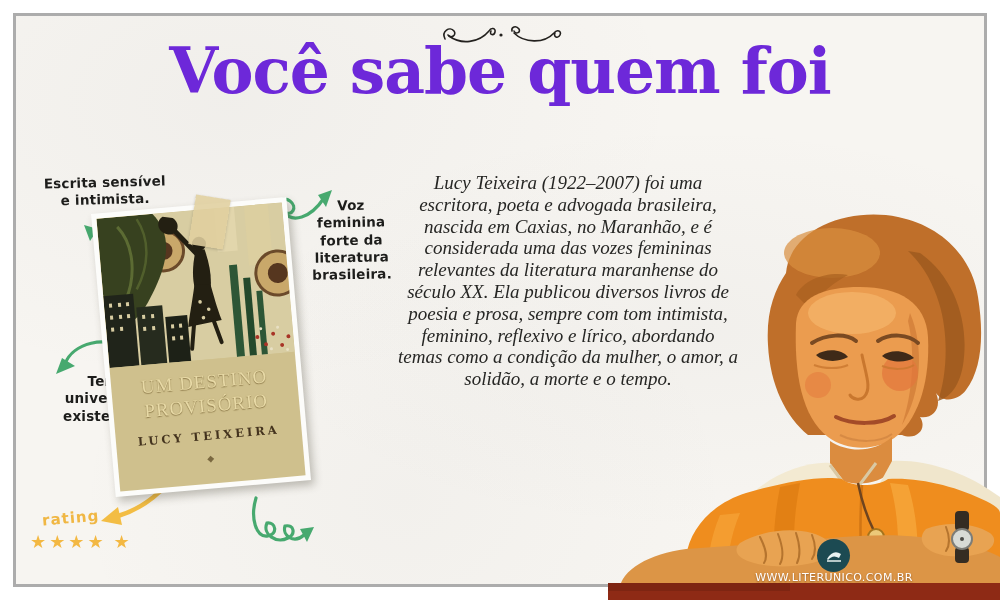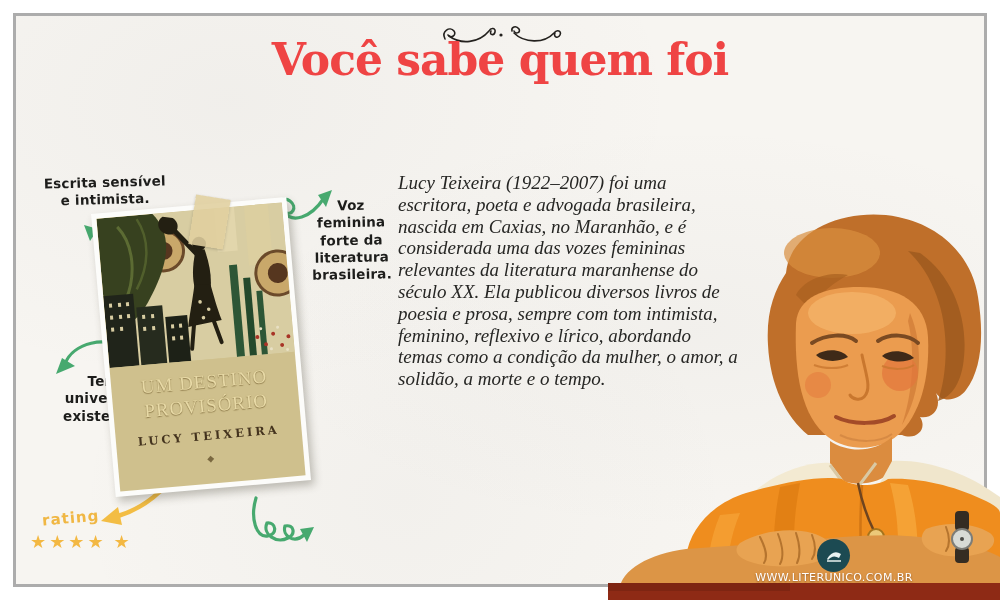--- a/index.html
+++ b/index.html
@@ -7,40 +7,40 @@
           font-family:"DejaVu Sans",sans-serif;}
   
   .frame{position:absolute;left:13px;top:13px;right:13px;bottom:13px;border:3px solid #acacac;
          background:
            radial-gradient(ellipse at 22% 15%, rgba(120,120,120,0.05), transparent 42%),
            radial-gradient(ellipse at 70% 55%, rgba(120,120,120,0.045), transparent 46%),
            radial-gradient(ellipse at 40% 85%, rgba(120,120,120,0.04), transparent 40%),
            #f7f5f1;}
   .flourish{position:absolute;left:436px;top:22px;}
   .page-title{position:absolute;left:0;top:34px;width:1000px;text-align:center;
-      font-family:"DejaVu Serif",serif;font-weight:bold;font-size:44px;letter-spacing:-1px;
-      color:#ef4444;}
+      font-family:"DejaVu Serif",serif;font-weight:bold;font-size:63px;letter-spacing:-1px;
+      color:#6d28d9;}
   .page-subtitle{position:absolute;left:0;top:99px;width:1000px;text-align:center;color:#141412;}
   .page-subtitle span{display:inline-block;font-family:"Liberation Serif",serif;font-size:44px;
       letter-spacing:4px;transform:scale(0.74,1.18);transform-origin:center top;}
   
   .note{position:absolute;font-size:13.5px;font-weight:bold;line-height:1.28;color:#1d1d1b;
         text-align:center;white-space:pre-line;letter-spacing:0.2px;}
   .note-escrita{left:40px;top:174px;width:130px;transform:rotate(-1.5deg);}
   .note-voz{left:303px;top:197px;width:97px;transform:rotate(-1deg);}
   .note-temas{left:28px;top:373px;width:104px;margin-left:32px;}
   .note-legado{left:303px;top:453px;width:86px;}
   .arrow{position:absolute;}
   
   .rating-label{position:absolute;left:42px;top:509px;font-size:15px;font-weight:bold;
       color:#f0b744;letter-spacing:1px;transform:rotate(-5deg);}
   .rating-stars{position:absolute;left:30px;top:531px;color:#f3b843;font-size:18px;letter-spacing:3px;}
   .rating-stars .star-last{margin-left:7px;}
   
-  .bio{position:absolute;left:398px;top:172px;width:340px;
+  .bio{position:absolute;left:398px;top:172px;width:340px;text-align:center;
        font-family:"Liberation Serif",serif;font-style:italic;font-size:19px;line-height:21.8px;
        color:#262624;}
   .bio p{margin:0;}
   
   .book-wrap{position:absolute;left:103px;top:205px;width:196px;height:284px;
              transform:rotate(-5deg);transform-origin:center;}
   .book-frame{box-sizing:border-box;width:100%;height:100%;background:#fcfcfa;padding:5px;
               box-shadow:3px 5px 9px rgba(60,55,40,0.30);}
   .cover{position:relative;width:186px;height:274px;background:#cfc08d;overflow:hidden;}
   .cover-title{margin-top:6px;text-align:center;font-family:"Liberation Serif",serif;

